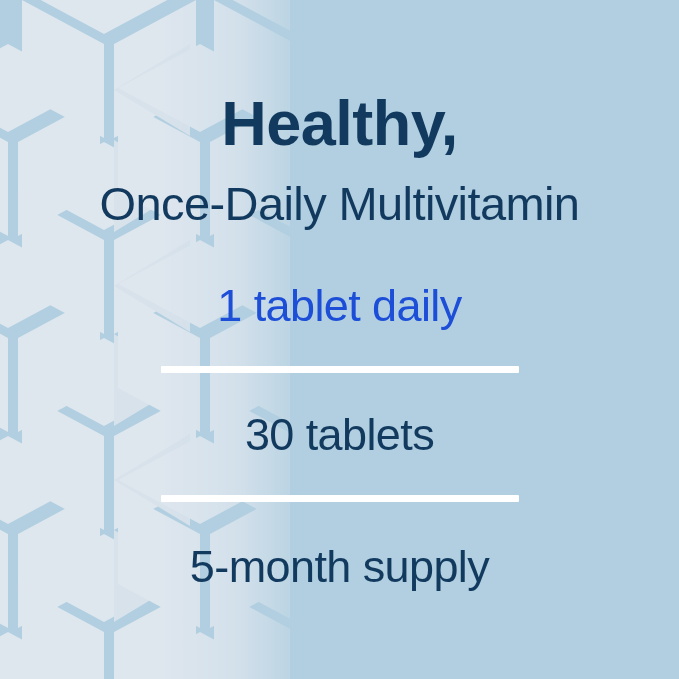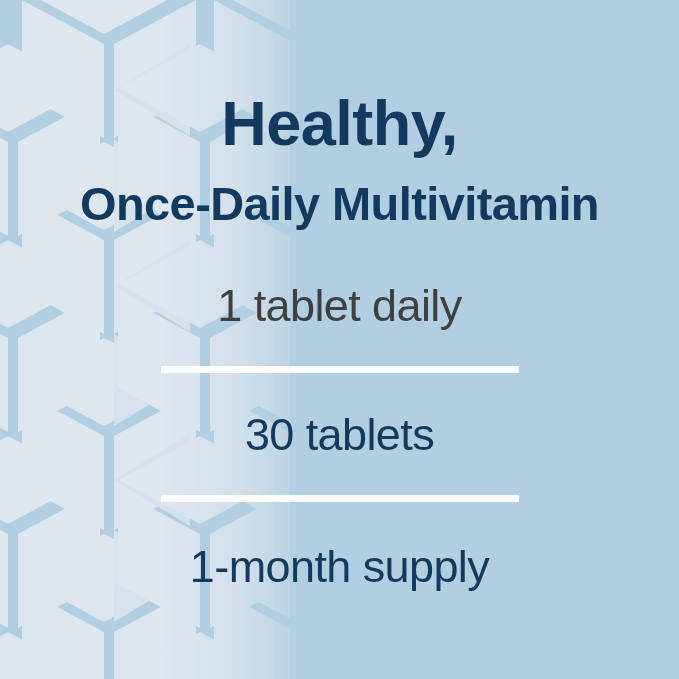--- a/index.html
+++ b/index.html
@@ -199,26 +199,26 @@
         <use href="#cubeTile"></use>
       </g>
 
     </g>
   </svg>
 
   <div id="content">
 
     <h1 class="headline" style="color: rgb(18, 58, 95);">Healthy,</h1>
 
-    <h2 class="subhead" style="color: rgb(18, 58, 95); font-weight: bold;">Once-Daily Multivitamin</h2>
-
-    <div class="fact fact-1" style="color: #404040;">1 tablet daily</div>
+    <h2 class="subhead" style="color: rgb(18, 58, 95);">Once-Daily Multivitamin</h2>
+
+    <div class="fact fact-1" style="color: #1d4ed8;">1 tablet daily</div>
 
     <div class="divider divider-1" style="background: rgb(255, 255, 255);"></div>
 
     <div class="fact fact-2" style="color: rgb(18, 58, 95);">30 tablets</div>
 
     <div class="divider divider-2" style="background: rgb(255, 255, 255);"></div>
 
-    <div class="fact fact-3" style="color: rgb(18, 58, 95);">1-month supply</div>
+    <div class="fact fact-3" style="color: rgb(18, 58, 95);">5-month supply</div>
 
   </div>
 </div>
 
 </body></html>

